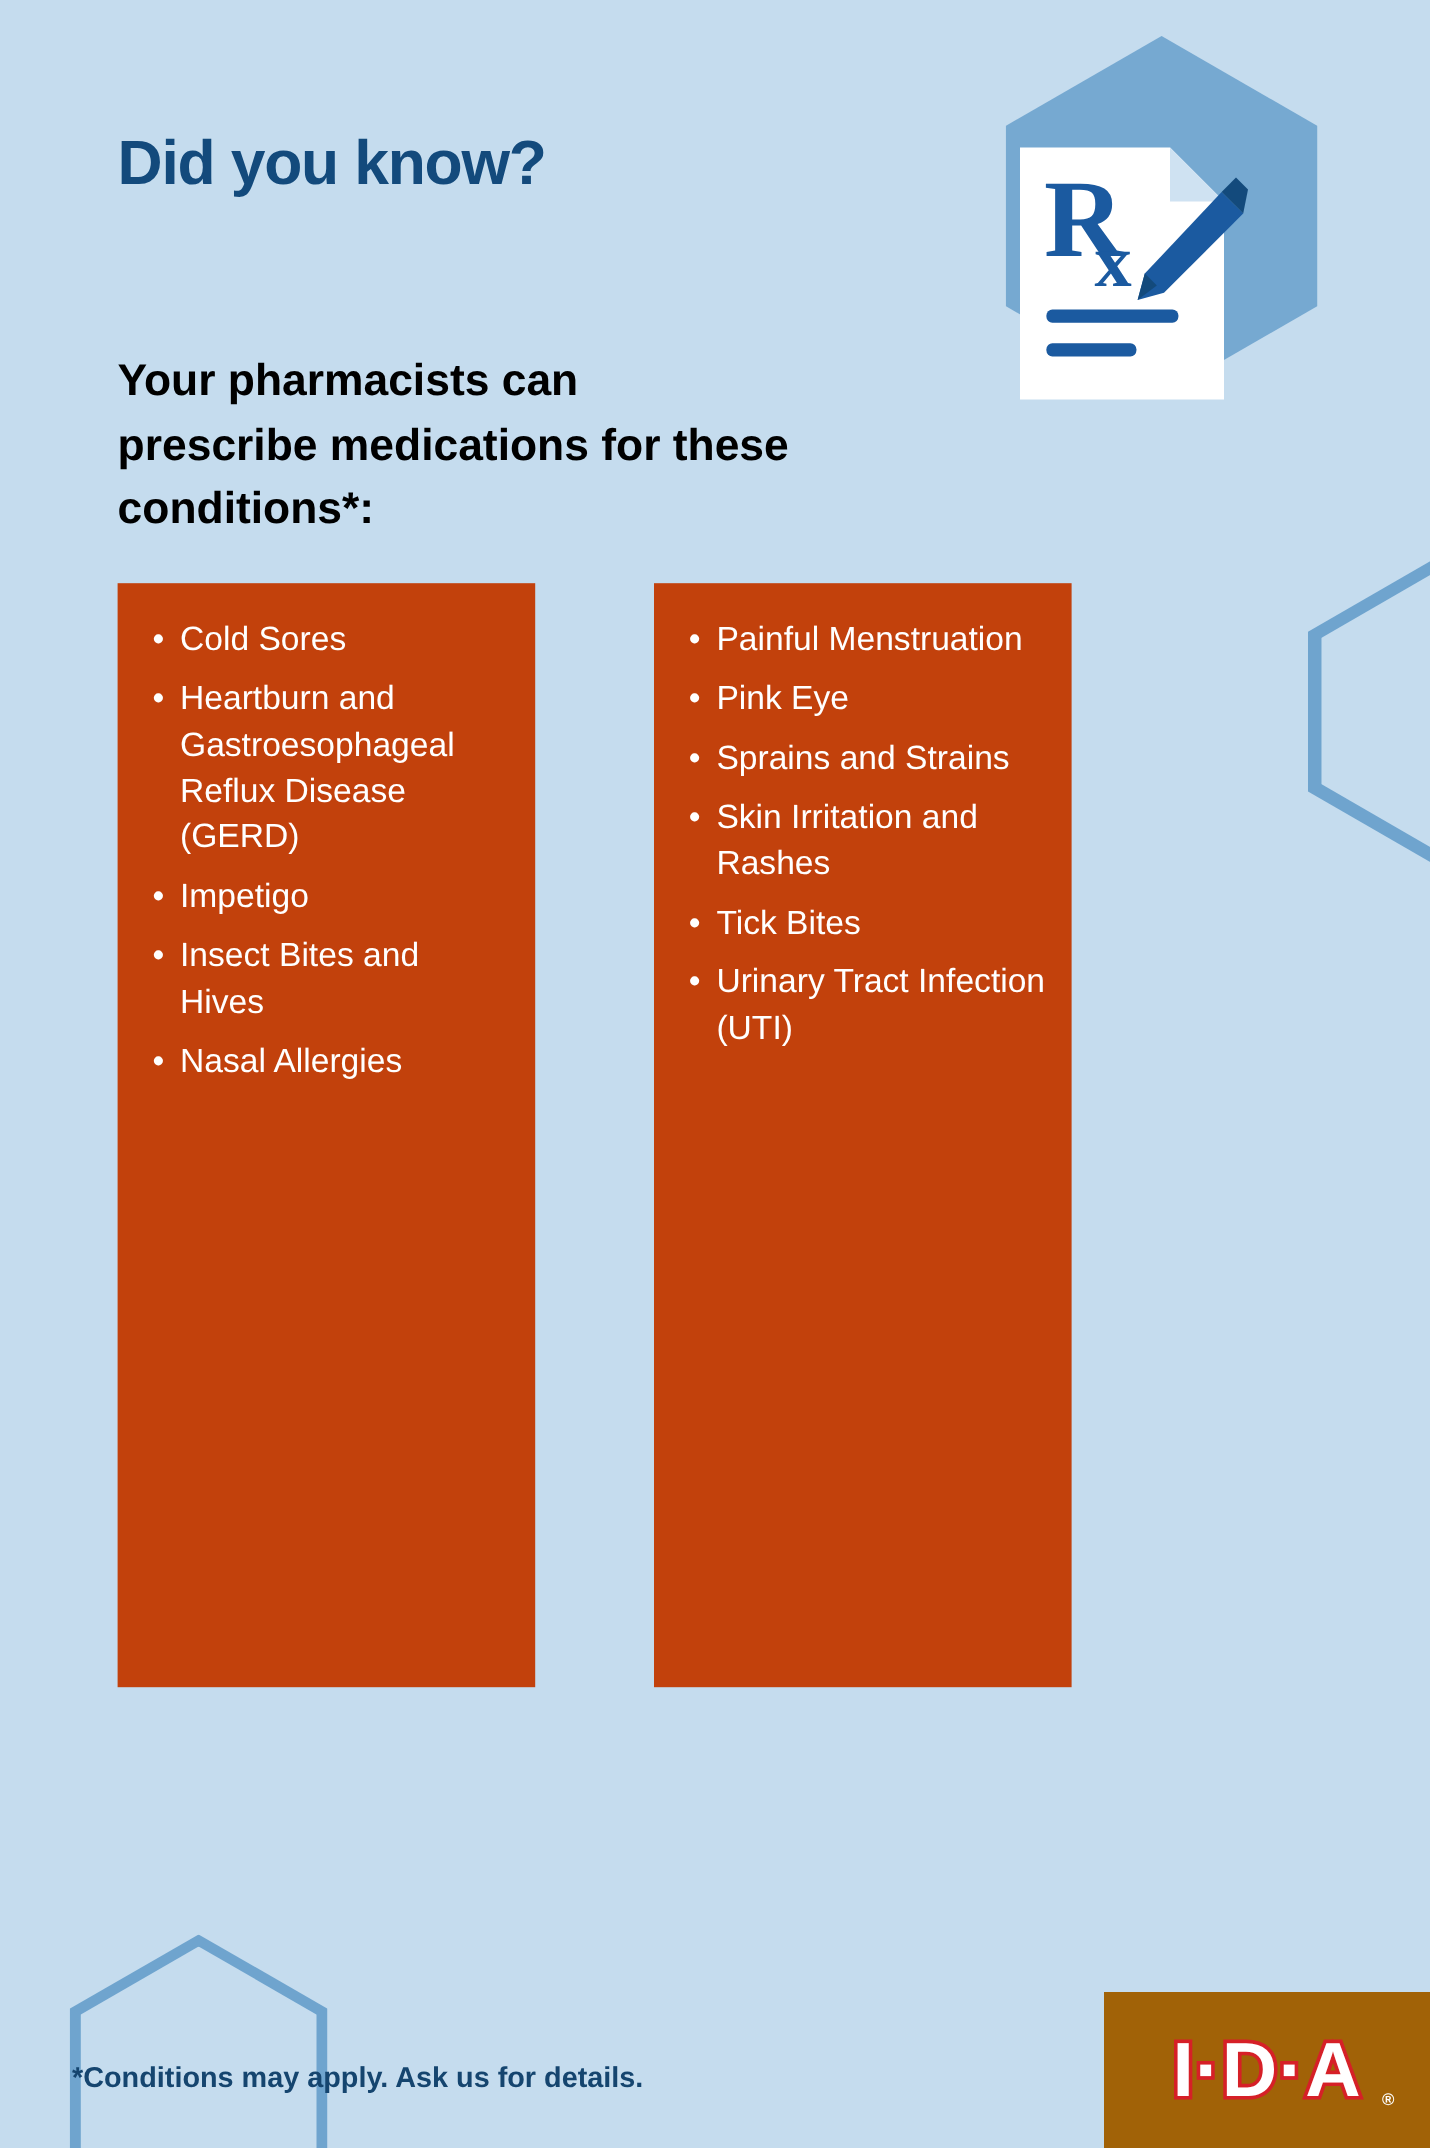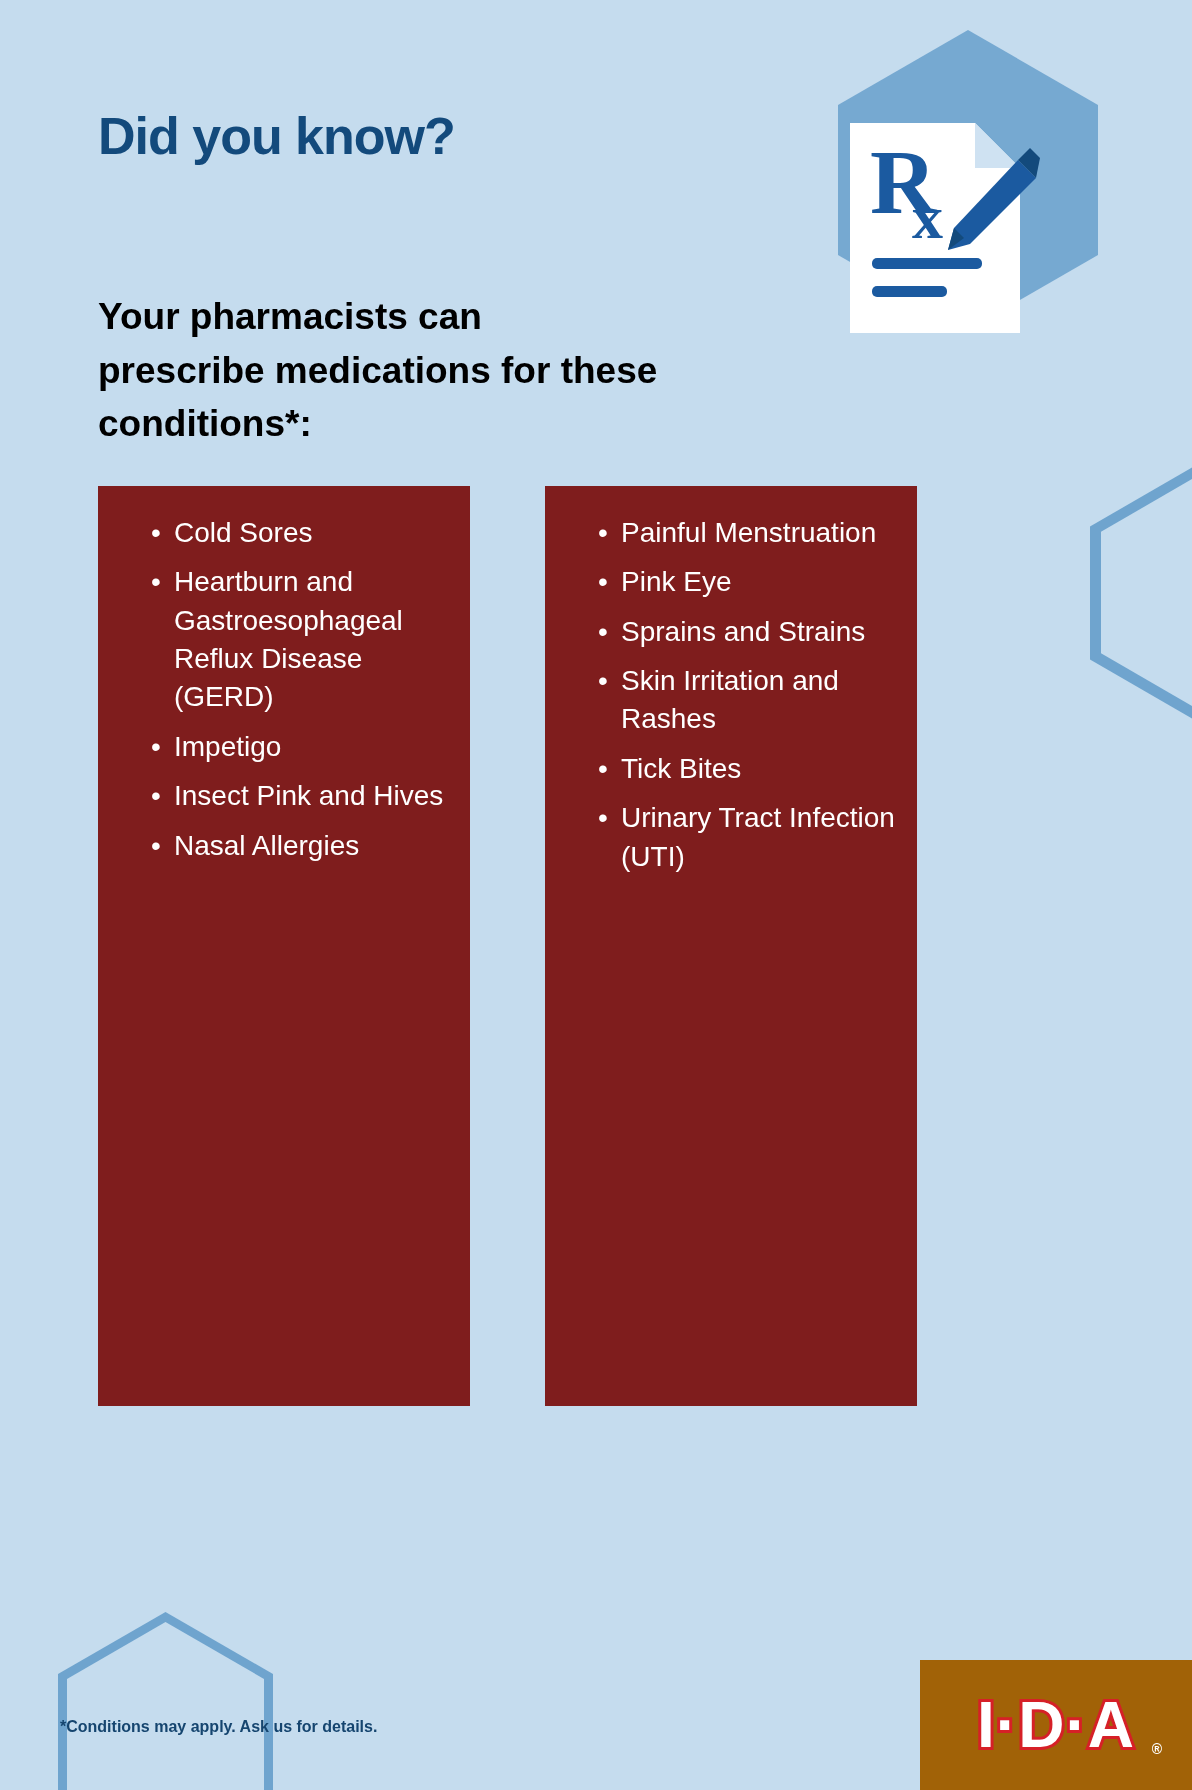--- a/index.html
+++ b/index.html
@@ -101,22 +101,21 @@
     color: #000000;
     line-height: 1.45;
   }
 
   
   .panel {
     position: absolute;
     top: 486px;
     width: 348px;
     height: 920px;
-    background: #7f1d1d;
-    padding-left: 24px;
+    background: #c2410c;
   }
   .panel-left { left: 98px; }
   .panel-right { left: 545px; }
 
   .cond-list {
     list-style: none;
     margin: 0;
     padding: 28px 22px 0 22px;
   }
   .cond-list li {
@@ -134,21 +133,21 @@
     top: 0;
     color: #ffffff;
     font-size: 28px;
   }
 
   
   .footnote {
     position: absolute;
     top: 1718px;
     left: 60px;
-    font-size: 16px;
+    font-size: 24px;
     color: #15456f;
     font-weight: bold;
   }
 
   .logo-box {
     position: absolute;
     left: 920px;
     top: 1660px;
     width: 272px;
     height: 130px;
@@ -209,21 +208,21 @@
 
   <div class="headline">Did you know?</div>
 
   <div class="subhead">Your pharmacists can prescribe medications for these conditions*:</div>
 
   <div class="panel panel-left">
     <ul class="cond-list">
       <li>Cold Sores</li>
       <li>Heartburn and Gastroesophageal Reflux Disease (GERD)</li>
       <li>Impetigo</li>
-      <li>Insect Pink and Hives</li>
+      <li>Insect Bites and Hives</li>
       <li>Nasal Allergies</li>
     </ul>
   </div>
 
   <div class="panel panel-right">
     <ul class="cond-list">
       <li>Painful Menstruation</li>
       <li>Pink Eye</li>
       <li>Sprains and Strains</li>
       <li>Skin Irritation and Rashes</li>

